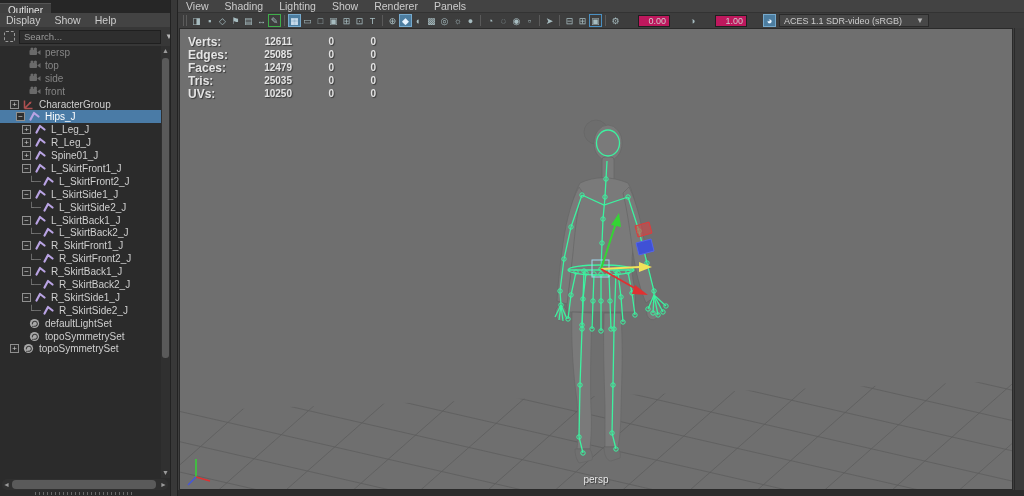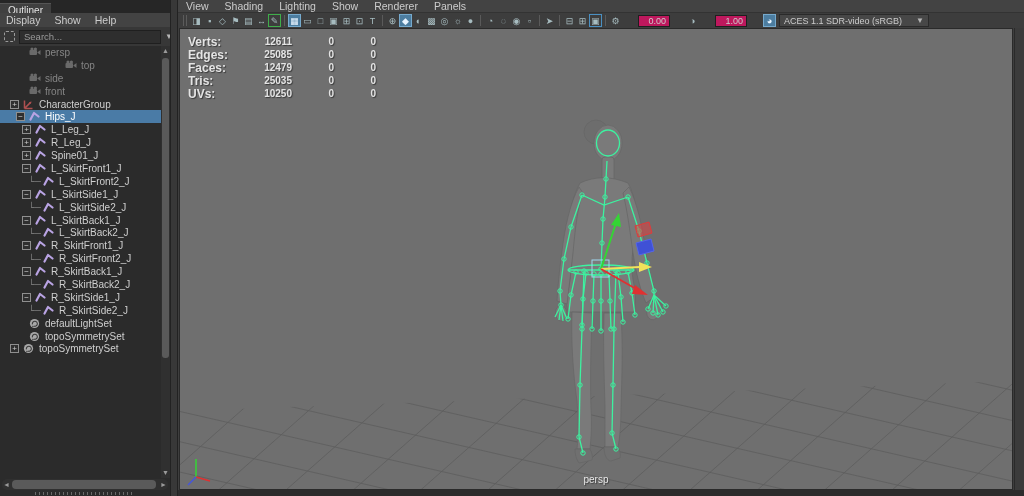--- a/index.html
+++ b/index.html
@@ -109,21 +109,21 @@
           <span class="ticon">
             <svg width="12" height="10" viewBox="0 0 12 10" opacity="0.55">
               <circle cx="3" cy="2" r="1.6" fill="#9e9e9e"></circle>
               <circle cx="6.4" cy="2" r="1.6" fill="#9e9e9e"></circle>
               <rect x="0.5" y="3" width="7.5" height="5" rx="1" fill="#9e9e9e"></rect>
               <path d="M8.2,5.5 L11.5,3 L11.5,8 Z" fill="#9e9e9e"></path>
             </svg>
           </span>
           <span class="tlabel">persp</span>
         </div>
-        <div class="trow grayed" style="padding-left: 16px; margin-left: 36px;">
+        <div class="trow grayed" style="padding-left: 16px;">
           <span class="spacer"></span>
           <span class="ticon">
             <svg width="12" height="10" viewBox="0 0 12 10" opacity="0.55">
               <circle cx="3" cy="2" r="1.6" fill="#9e9e9e"></circle>
               <circle cx="6.4" cy="2" r="1.6" fill="#9e9e9e"></circle>
               <rect x="0.5" y="3" width="7.5" height="5" rx="1" fill="#9e9e9e"></rect>
               <path d="M8.2,5.5 L11.5,3 L11.5,8 Z" fill="#9e9e9e"></path>
             </svg>
           </span>
           <span class="tlabel">top</span>

